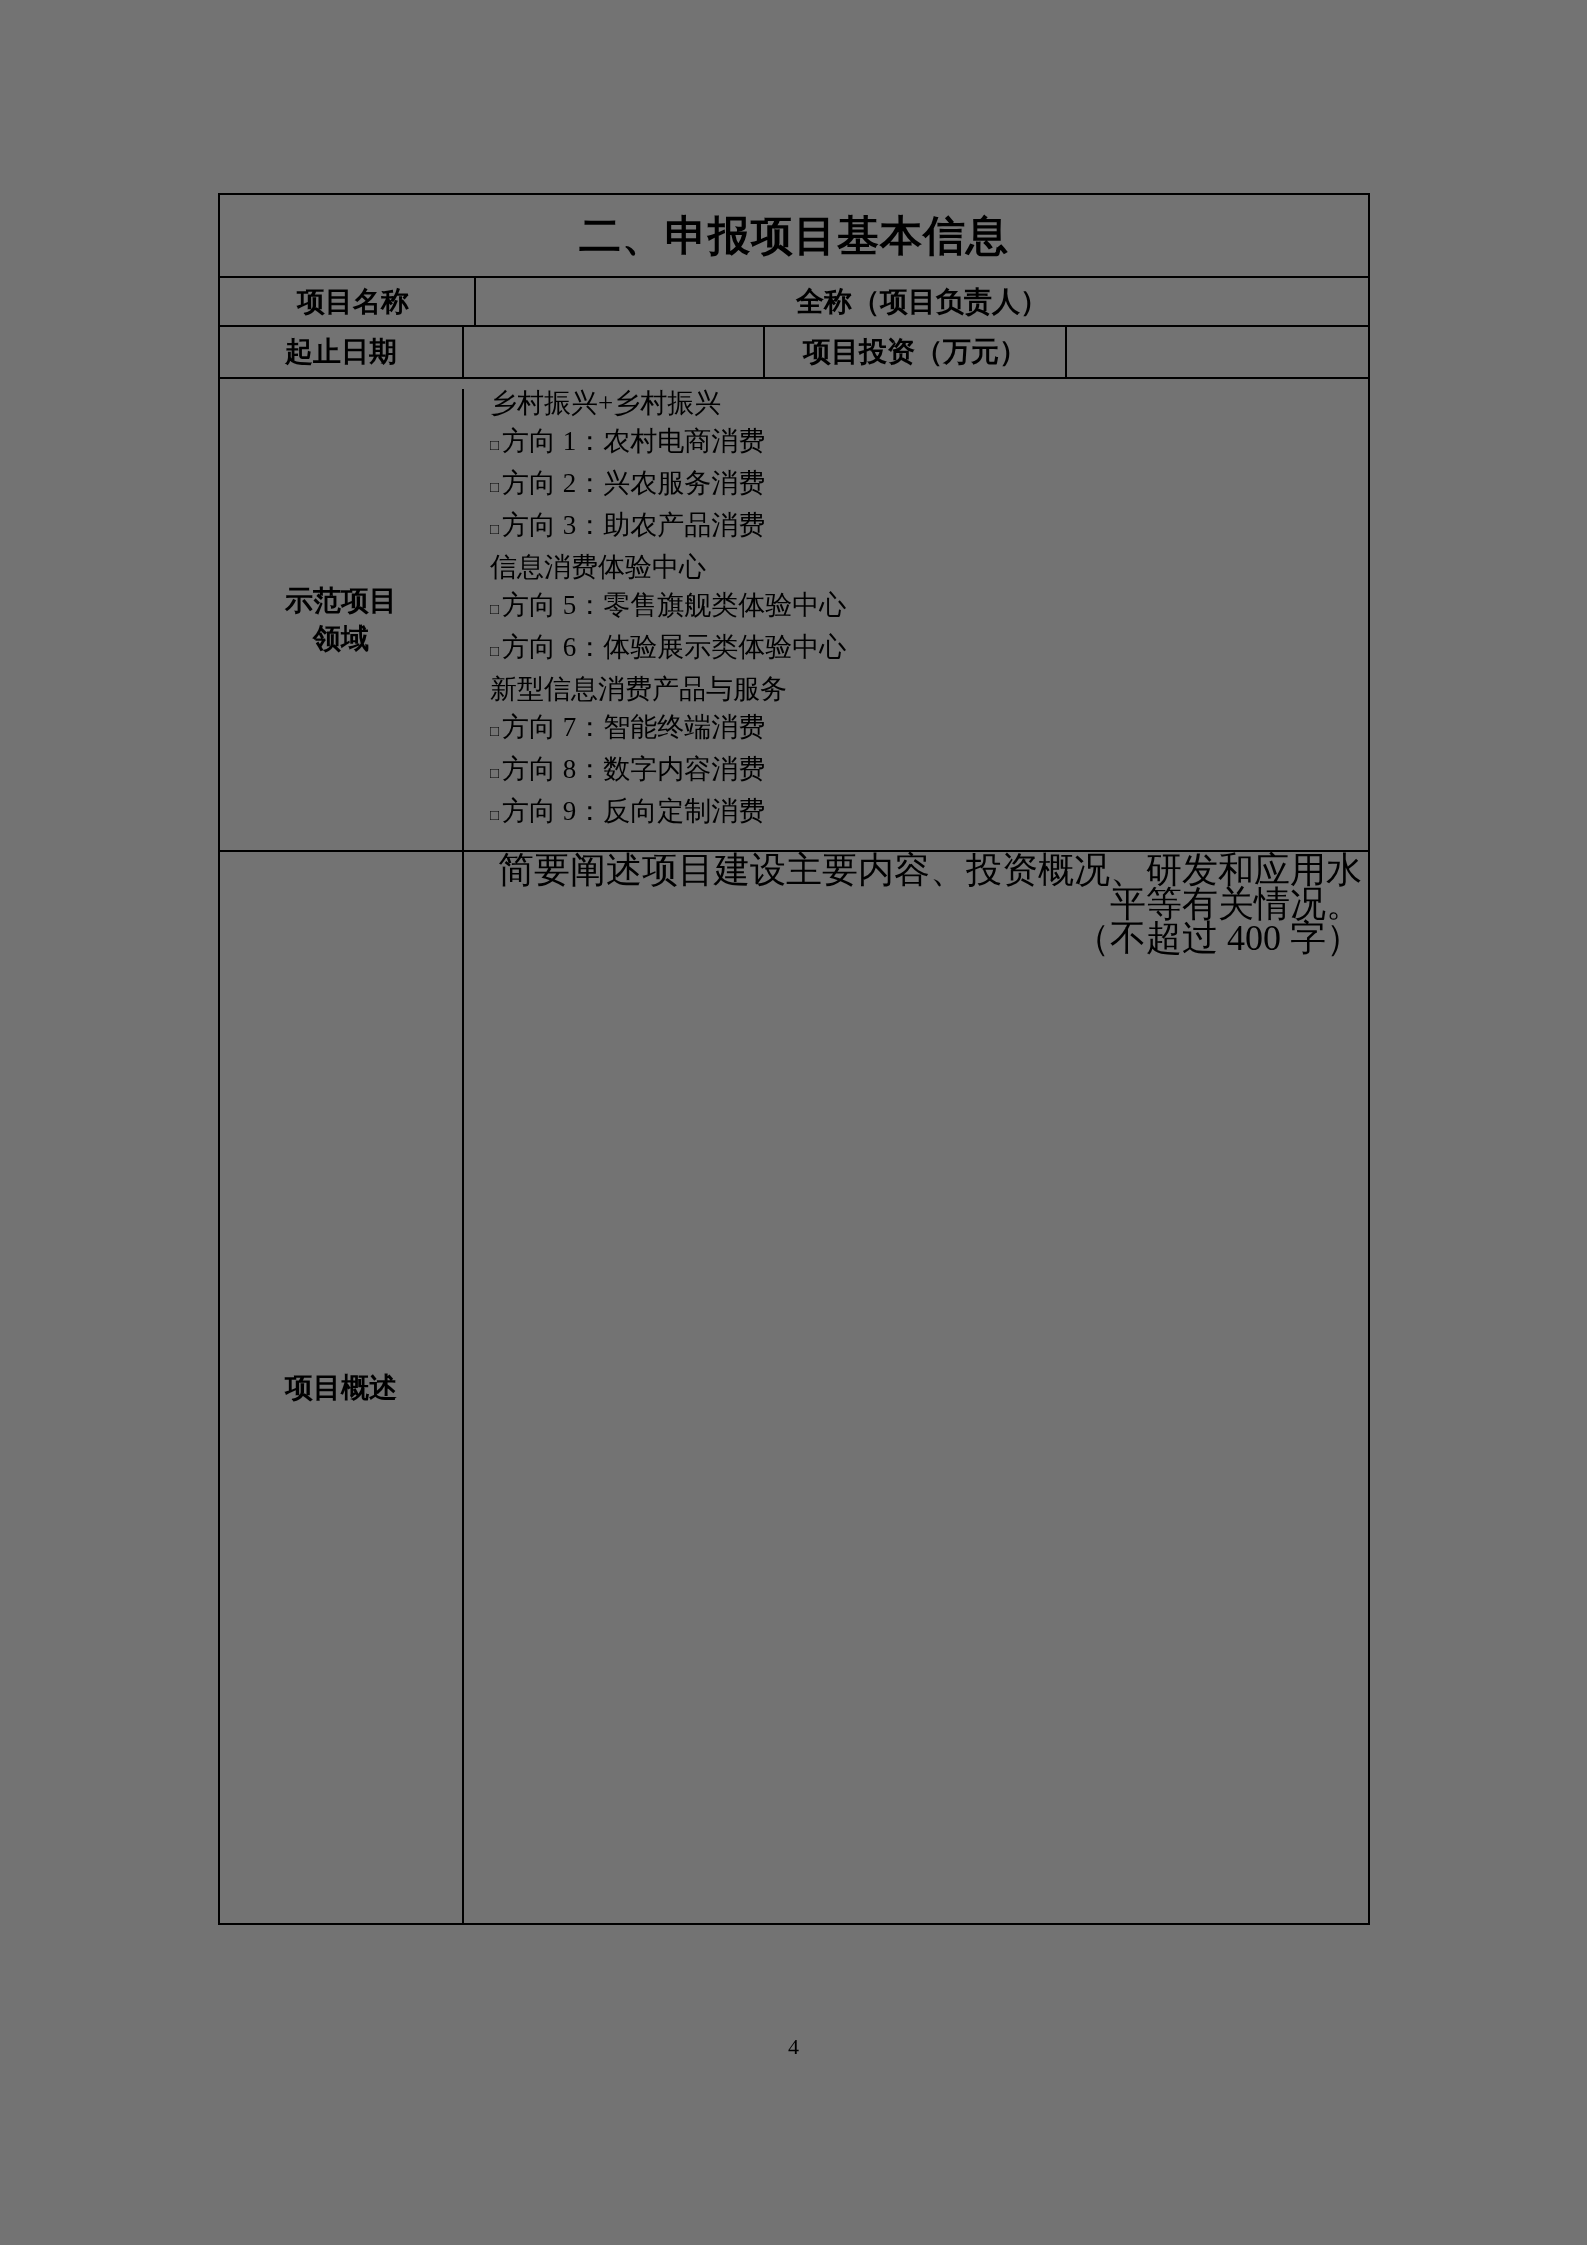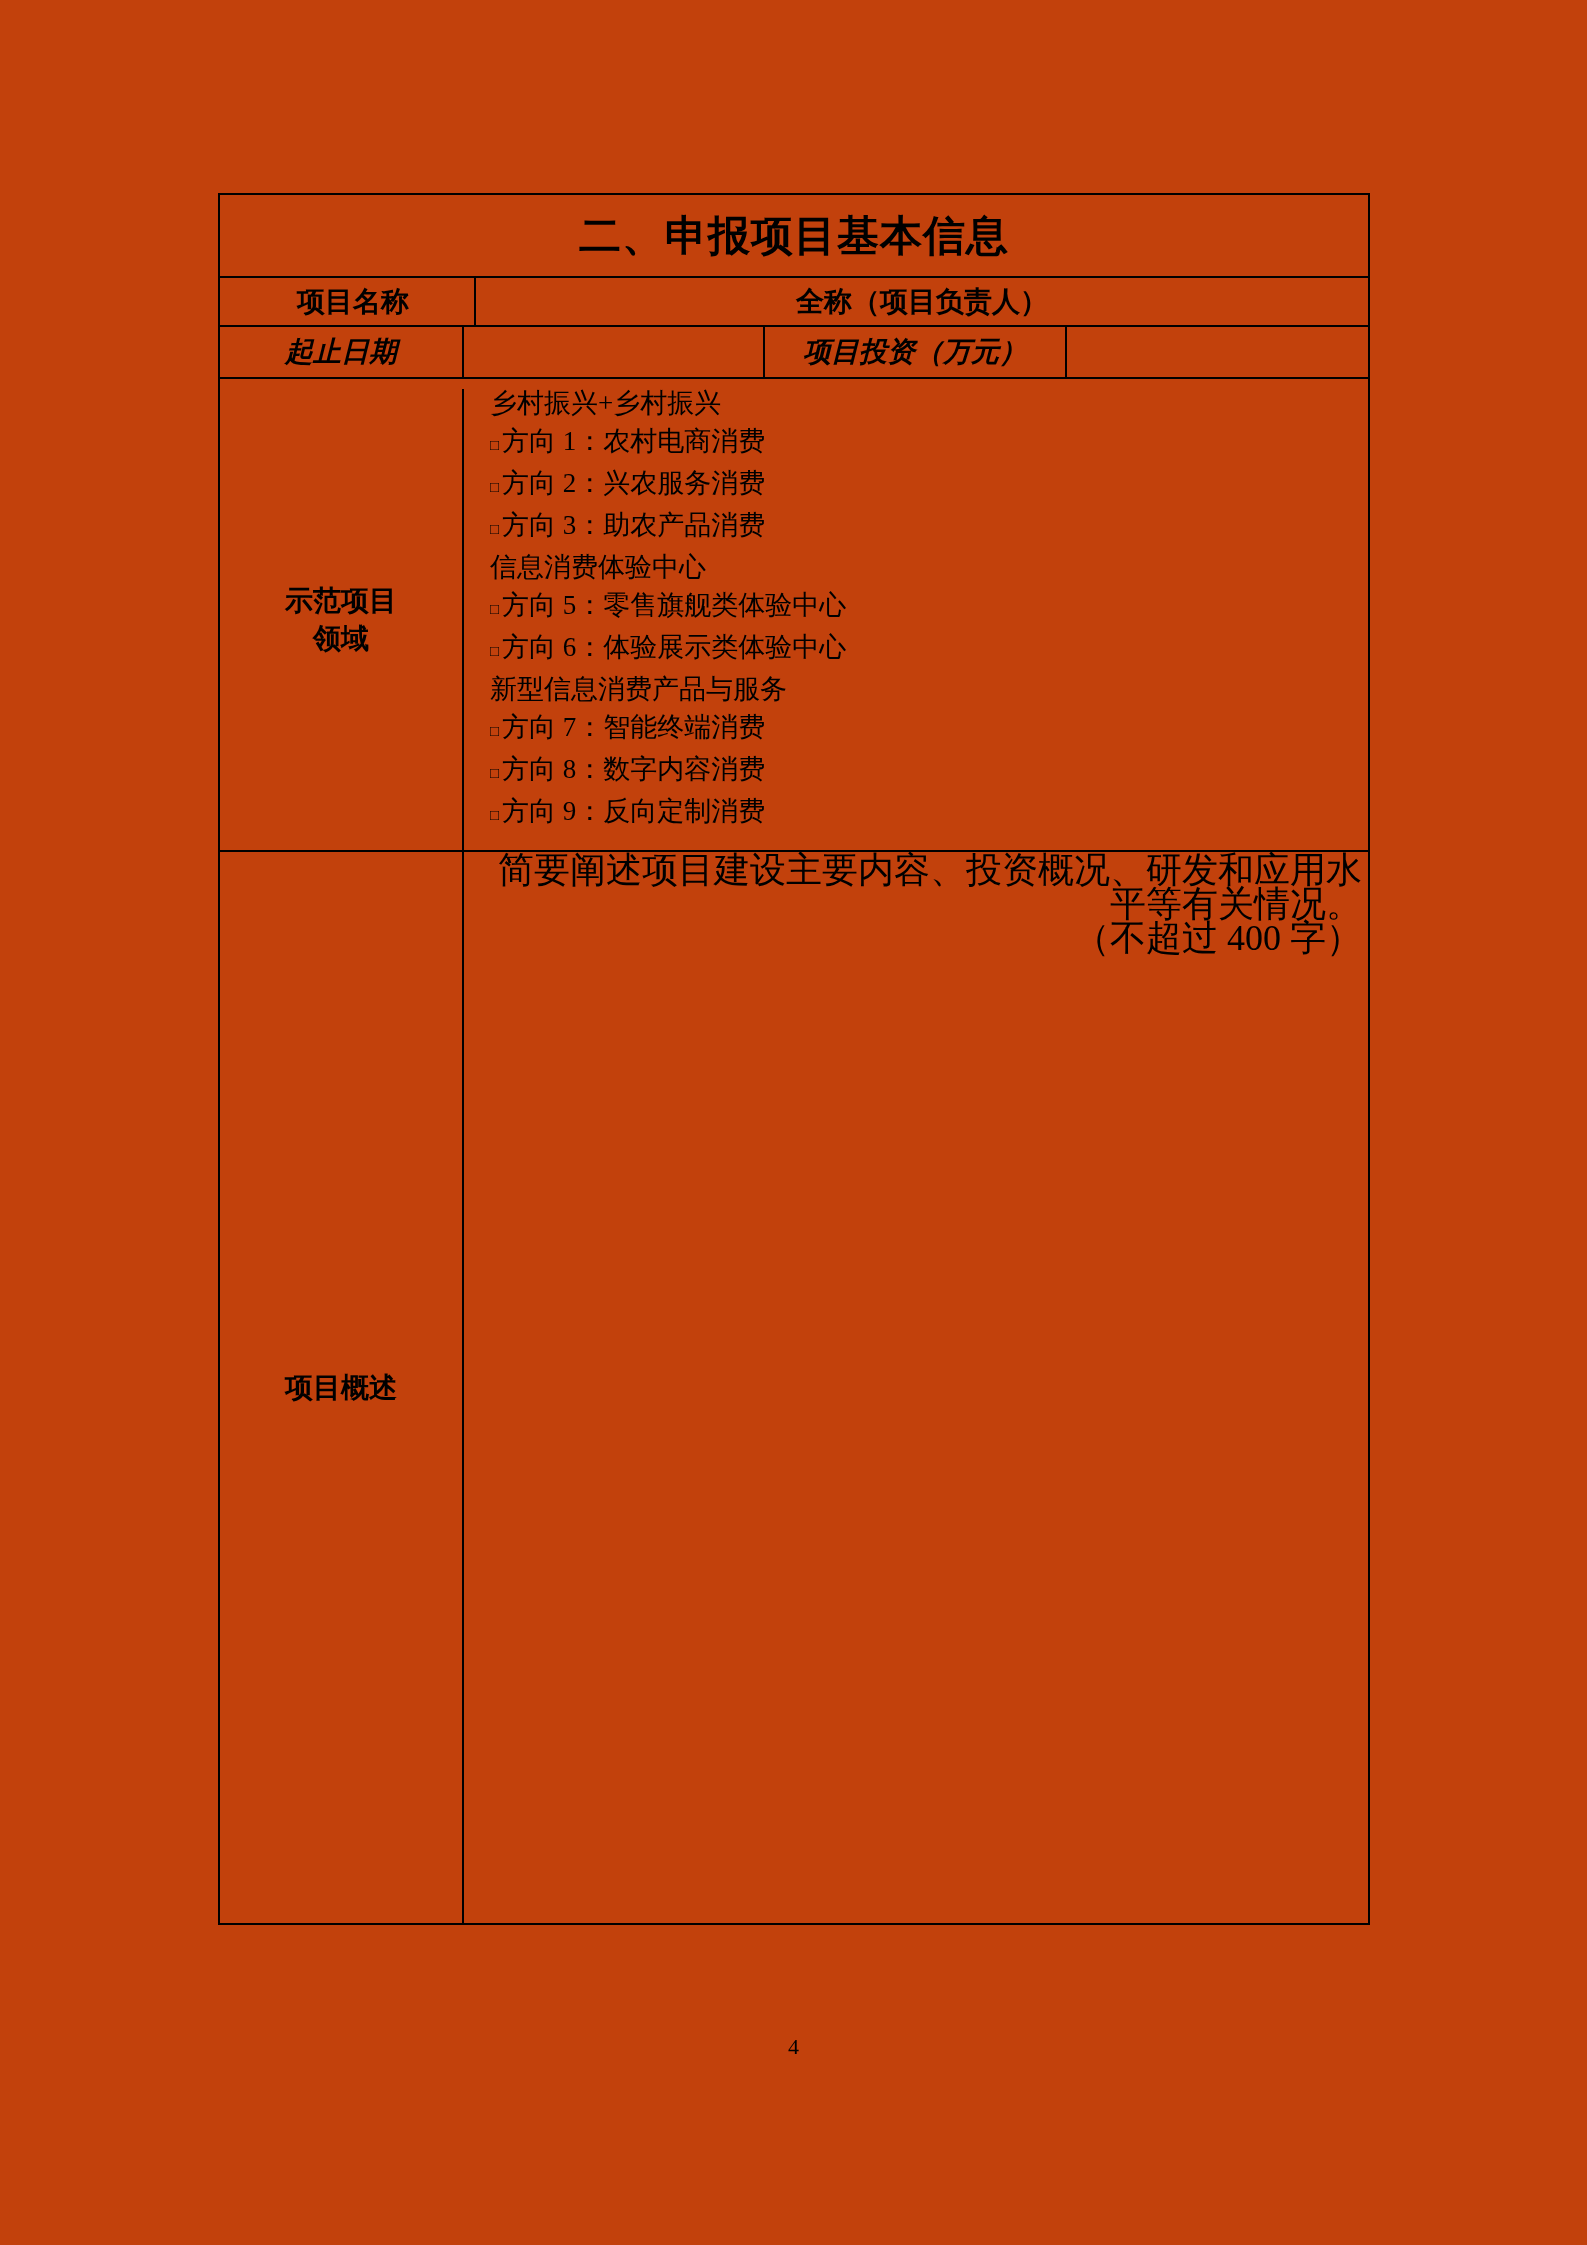--- a/index.html
+++ b/index.html
@@ -1,19 +1,19 @@
 <!DOCTYPE html>
 <html><head>
 <meta charset="utf-8">
 <style>
   html,body{margin:0;padding:0;background:#ffffff;}
   .page{
     position:relative;
     width:1587px;height:2245px;
-    background:#c2410c;
+    background:#737373;
     font-family:"Liberation Serif", serif;
     color:#000;
     overflow:hidden;
   }
   .tbl{
     position:absolute;
     left:218px;top:193px;
     width:1152px;
     border:2px solid #000;
     box-sizing:border-box;
@@ -30,21 +30,21 @@
     font-family:"Liberation Sans", sans-serif;
     font-weight:bold;font-size:42px;line-height:1;letter-spacing:1px;
   }
 
   .lbl{font-weight:bold;font-size:28px;text-align:center;line-height:38px;}
   .w-label{width:244px;flex:0 0 244px;}
 
   .r-name{height:49px;padding-left:12px;}
   .r-name .value{flex:1;font-weight:bold;font-size:28px;}
 
-  .r-dates{height:52px;font-style:italic;}
+  .r-dates{height:52px;}
   .r-dates .c2{width:301px;flex:0 0 301px;}
   .r-dates .c3{width:302px;flex:0 0 302px;}
   .r-dates .c4{flex:1;}
 
   .r-leader{height:73px;}
   .leader-grid{flex:1;display:flex;flex-direction:column;}
   .leader-sub{display:flex;flex:1;box-sizing:border-box;}
   .leader-sub.first{border-bottom:2px solid #000;}
   .leader-sub .c-name{width:156px;flex:0 0 156px;}
   .leader-sub .c-nameval{width:284px;flex:0 0 284px;}

